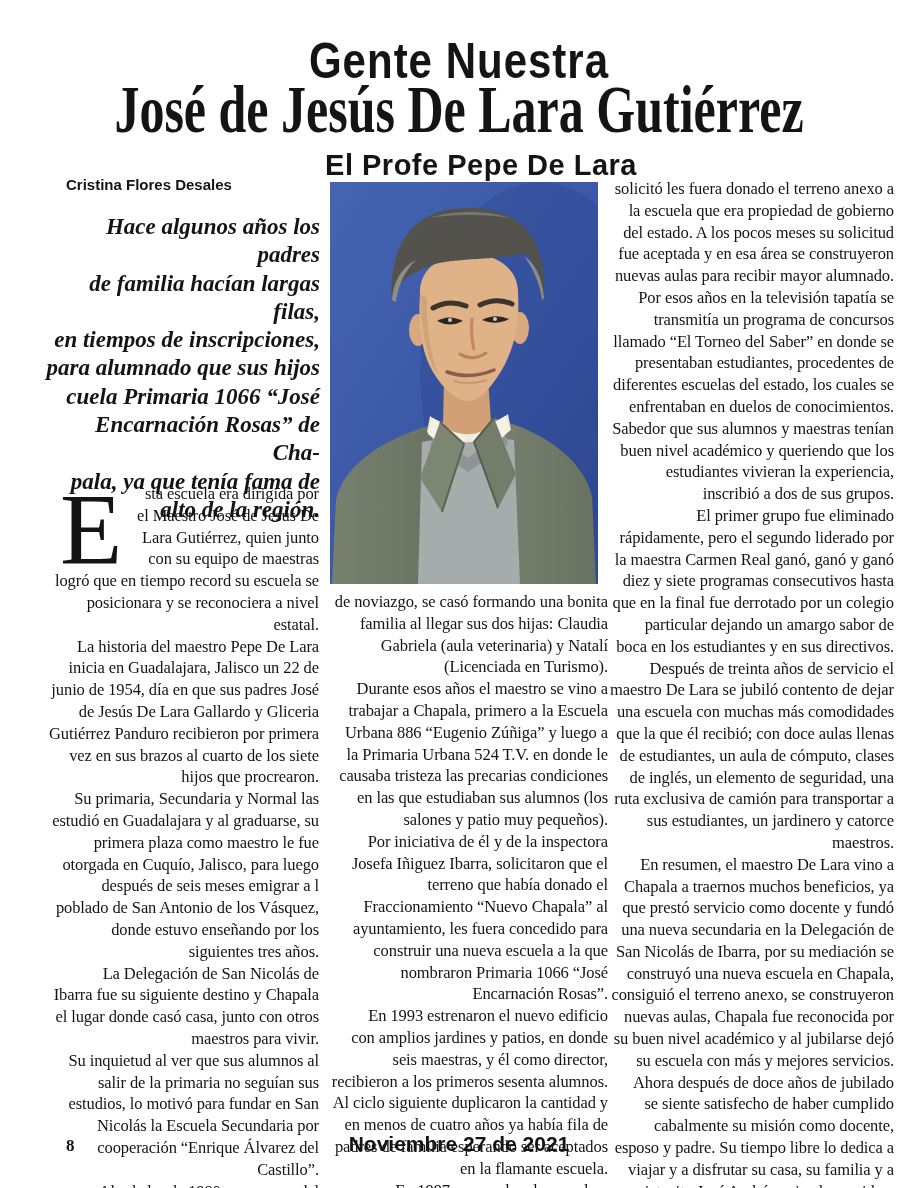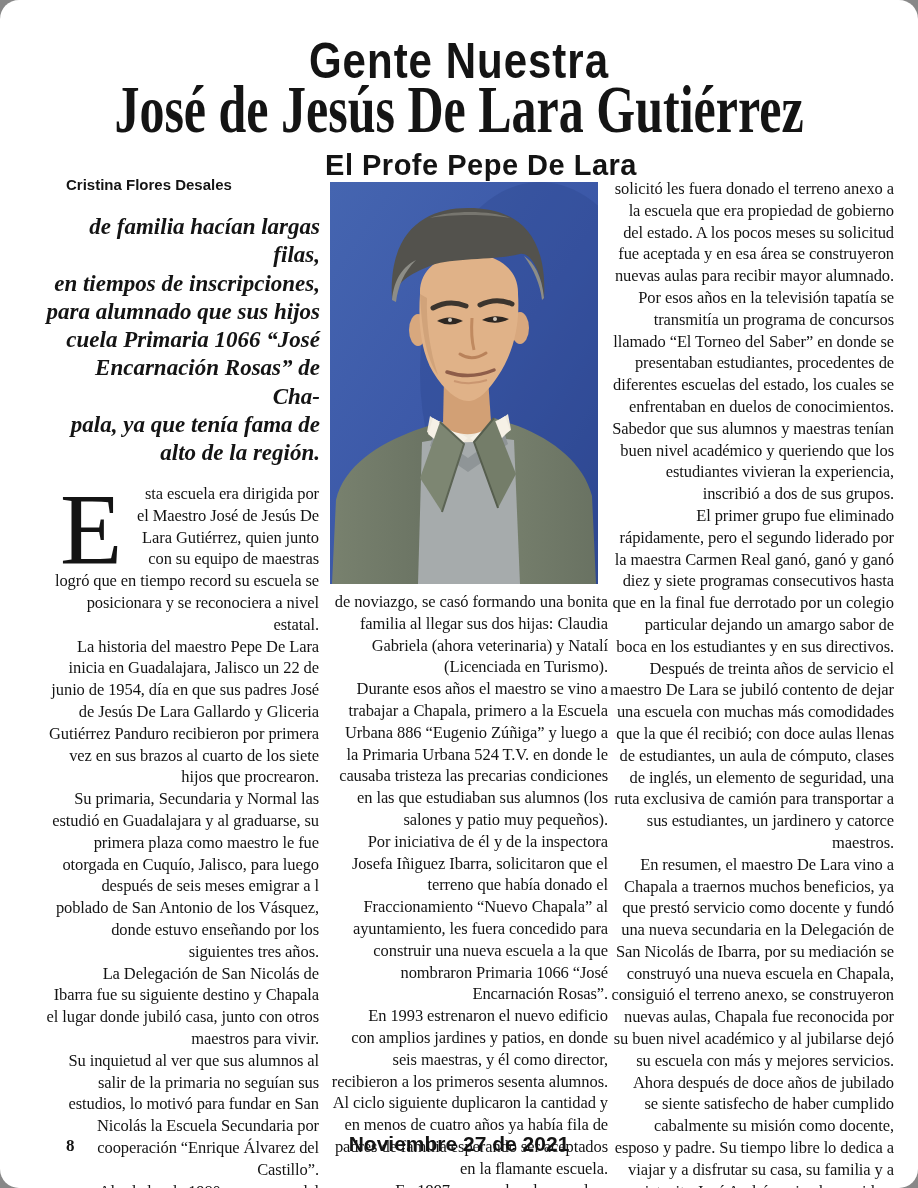--- a/index.html
+++ b/index.html
@@ -1,19 +1,19 @@
 <!DOCTYPE html>
 <html><head>
 <meta charset="utf-8">
 <style>
   html,body { margin:0; padding:0; background:#888; }
   .page {
     position:relative; width:918px; height:1188px; margin:0 auto;
     background:#ffffff; overflow:hidden;
-    font-family:"Liberation Serif", serif; color:#141414;border-radius:19px;
+    font-family:"Liberation Serif", serif; color:#141414;
   }
   .header { position:absolute; top:44px; left:0; right:0; text-align:center; }
   .kicker {
     font-family:"Liberation Sans", sans-serif; font-weight:700;
     font-size:42px; line-height:1; letter-spacing:1px;
     transform:scaleY(1.18); transform-origin:50% 100%;
   }
   .title {
     font-family:"Liberation Serif", serif; font-weight:700;
     font-size:50px; line-height:1.02; margin-top:4px;
@@ -65,37 +65,38 @@
 
   <div class="header">
     <div class="kicker">Gente Nuestra</div>
     <div class="title">José de Jesús De Lara Gutiérrez</div>
     <div class="subtitle">El Profe Pepe De Lara</div>
   </div>
 
   <div class="byline">Cristina Flores Desales</div>
 
   <div class="col-left-intro">
+      <p>Hace algunos años los padres</p>
       <p>de familia hacían largas filas,</p>
       <p>en tiempos de inscripciones,</p>
       <p>para alumnado que sus hijos</p>
       <p>cuela Primaria  1066 “José</p>
       <p>Encarnación Rosas” de Cha-</p>
       <p>pala, ya que tenía fama de</p>
       <p>alto de la región.</p>
     </div>
 
   <div class="col-left-body colbody">
     <p class="dropcap-p">
       <span class="dropcap">E</span><span>sta escuela era dirigida por el Maestro José de Jesús De Lara Gutiérrez, quien junto con su equipo de  maestras  logró que en tiempo record su escuela se posicionara y se reconociera a nivel estatal.</span>
     </p>
     <div>
         <p>La historia del maestro Pepe De Lara inicia en Guadalajara, Jalisco un 22 de junio de 1954, día en que sus padres José de Jesús De Lara Gallardo y Gliceria Gutiérrez  Panduro recibieron por primera vez en sus brazos al  cuarto de los siete hijos que procrearon.</p>
         <p>Su primaria, Secundaria y Normal las estudió en Guadalajara y al graduarse, su primera  plaza como maestro le fue otorgada en Cuquío, Jalisco, para luego después de seis meses emigrar a l poblado de San Antonio de los Vásquez, donde estuvo enseñando por los siguientes tres años.</p>
-        <p>La Delegación de San Nicolás de Ibarra fue su siguiente destino y Chapala el lugar donde jubiló casa, junto con otros maestros para vivir.</p>
+        <p>La Delegación de San Nicolás de Ibarra fue su siguiente destino y Chapala el lugar donde casó casa, junto con otros maestros para vivir.</p>
         <p>Su inquietud al ver que sus alumnos al salir de la primaria no seguían sus estudios, lo motivó para fundar en San Nicolás la Escuela Secundaria por cooperación “Enrique  Álvarez del Castillo”.</p>
         <p>Alrededor de 1980, por azares del destino, asistió a un evento en Chapala  en donde conoció a su hora esposa la maestra de Secundaria  Claudia Gabriela Martínez Flores con quien, después de cuatro años</p>
       </div>
   </div>
 
   <svg class="photo" viewBox="0 0 268 402" preserveAspectRatio="none">
     <defs>
       <linearGradient id="bg" x1="0" y1="0" x2="1" y2="1">
         <stop offset="0" stop-color="#4565b0"></stop>
         <stop offset="0.55" stop-color="#3b57a7"></stop>
@@ -146,21 +147,21 @@
     <path d="M117,190 Q140,198 164,188" stroke="#8e5d49" stroke-width="3.5" fill="none" stroke-linecap="round"></path>
     <path d="M124,199 Q140,204 157,198" stroke="#c08a66" stroke-width="2" fill="none" opacity="0.7"></path>
 
     <path d="M110,240 L134,262 L112,330 L90,296 Z" fill="#7d8672"></path>
     <path d="M164,236 L144,260 L168,326 L186,292 Z" fill="#747d69"></path>
     <path d="M110,240 L134,262 L112,330" stroke="#5c6454" stroke-width="2" fill="none"></path>
     <path d="M164,236 L144,260 L168,326" stroke="#565e4e" stroke-width="2" fill="none"></path>
   </svg>
 
   <div class="col-mid colbody cont">
-      <p>de noviazgo, se casó formando una bonita familia al llegar sus dos hijas: Claudia Gabriela (ahora veterinaria) y Natalí (Licenciada en Turismo).</p>
+      <p>de noviazgo, se casó formando una bonita familia al llegar sus dos hijas: Claudia Gabriela (aula veterinaria) y Natalí (Licenciada en Turismo).</p>
       <p>Durante esos años el maestro se vino a trabajar a Chapala,  primero a la Escuela Urbana 886 “Eugenio Zúñiga” y luego a la Primaria Urbana 524 T.V. en donde le causaba tristeza  las precarias  condiciones en las que estudiaban sus alumnos (los salones y patio muy pequeños).</p>
       <p>Por iniciativa de él y  de la inspectora Josefa Iñiguez Ibarra, solicitaron que el terreno que  había donado el Fraccionamiento “Nuevo Chapala” al ayuntamiento, les fuera concedido para construir una nueva escuela a la que nombraron Primaria 1066 “José Encarnación Rosas”.</p>
       <p>En 1993 estrenaron el nuevo edificio con amplios jardines y patios, en donde seis maestras, y él como director, recibieron a los primeros sesenta alumnos. Al ciclo siguiente duplicaron la cantidad y en menos de cuatro años ya había fila de padres de familia esperando ser aceptados en la flamante escuela.</p>
       <p>En 1997 aprovechando que el ex Gobernador de Jalisco Alberto Cárdenas Jiménez estaba de visita en  Chapala, se le</p>
     </div>
 
   <div class="col-right colbody cont">
       <p>solicitó les fuera donado el terreno anexo a la escuela que era propiedad de gobierno del estado. A los pocos meses su solicitud fue aceptada y  en esa área se construyeron nuevas aulas para recibir mayor alumnado.</p>
       <p>Por esos años en la televisión tapatía se transmitía un programa de concursos llamado “El Torneo del Saber”  en donde se presentaban estudiantes, procedentes de diferentes escuelas del estado, los cuales se enfrentaban en  duelos de conocimientos. Sabedor que sus alumnos y maestras tenían buen nivel académico y queriendo que los estudiantes vivieran la experiencia, inscribió a dos de sus grupos.</p>
       <p>El primer grupo fue eliminado rápidamente, pero el segundo liderado por la maestra  Carmen Real ganó, ganó y ganó diez y siete programas consecutivos hasta que en la final fue derrotado por un colegio particular dejando un amargo sabor de boca en los estudiantes y en sus directivos.</p>

